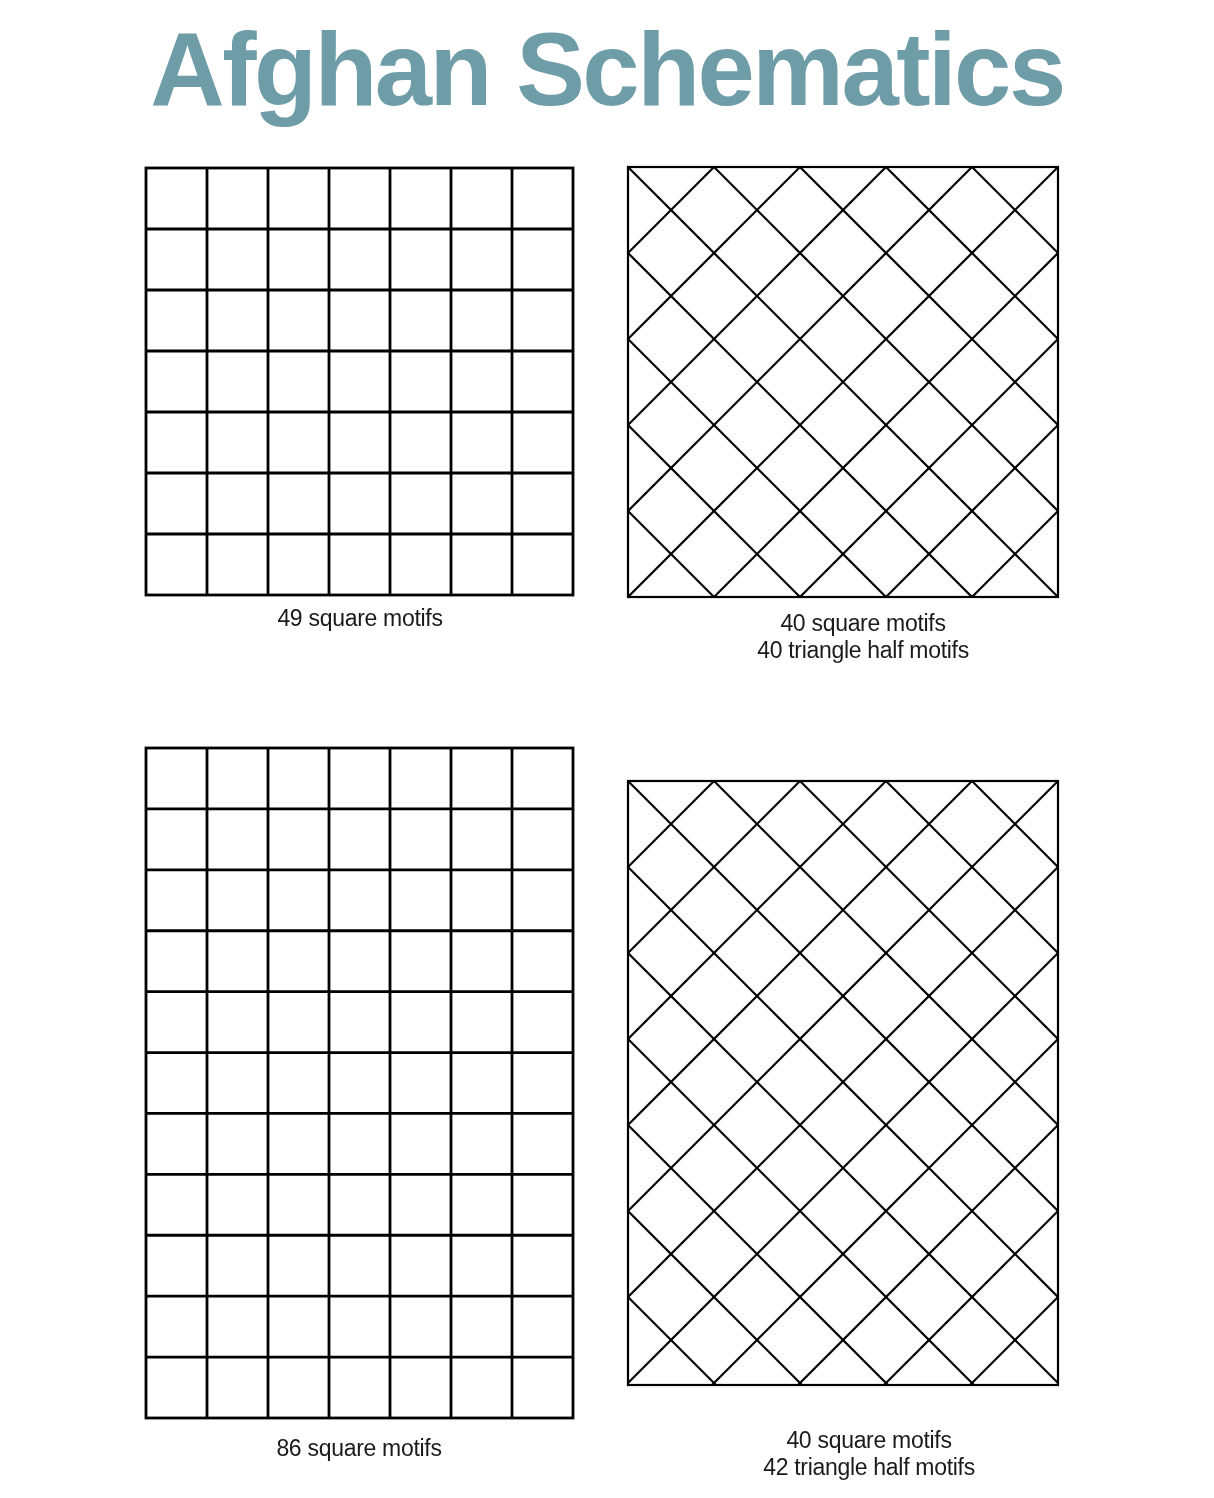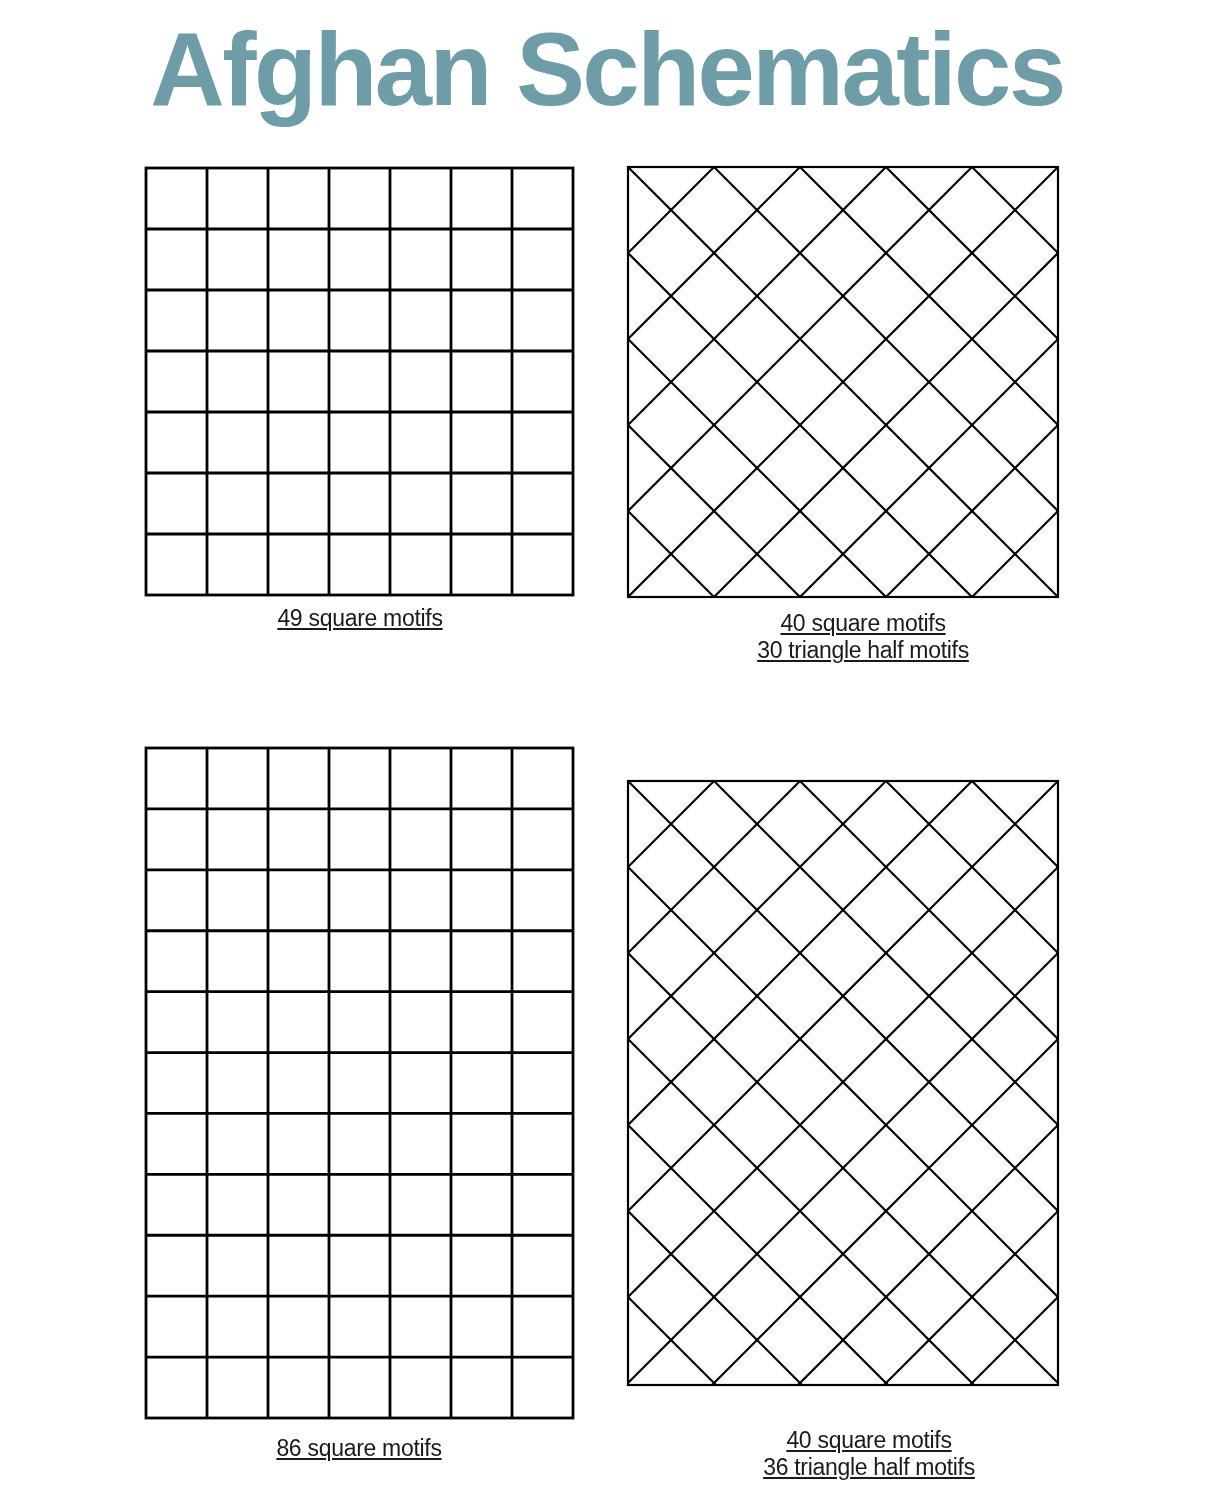--- a/index.html
+++ b/index.html
@@ -40,21 +40,20 @@
     transform: translateX(-50%);
     text-align: center;
     white-space: nowrap;
     font-family: "Liberation Sans", sans-serif;
     font-size: 23px;
     line-height: 27px;
     letter-spacing: -0.3px;
   }
   .grid-label span {
     display: block;
-    text-decoration: underline;
   }
 </style>
 </head>
 <body>
 
 <div class="page" style="background: rgb(255, 255, 255);">
   <h1 class="title" style="color: rgb(110, 157, 167);">Afghan Schematics</h1>
 
   <div class="schematic"><svg width="433" height="433" viewBox="-3 -3 433 433" style="left: 143px; top: 165px;">
         <line x1="61" y1="0" x2="61" y2="427" stroke="#000000" stroke-width="2.8"></line>
@@ -88,21 +87,21 @@
         <line x1="0" y1="258" x2="258" y2="0" stroke="#000000" stroke-width="2.2"></line>
         <line x1="0" y1="344" x2="344" y2="0" stroke="#000000" stroke-width="2.2"></line>
         <line x1="0" y1="430" x2="430" y2="0" stroke="#000000" stroke-width="2.2"></line>
         <line x1="86" y1="430" x2="430" y2="86" stroke="#000000" stroke-width="2.2"></line>
         <line x1="172" y1="430" x2="430" y2="172" stroke="#000000" stroke-width="2.2"></line>
         <line x1="258" y1="430" x2="430" y2="258" stroke="#000000" stroke-width="2.2"></line>
         <line x1="344" y1="430" x2="430" y2="344" stroke="#000000" stroke-width="2.2"></line>
         <rect x="0" y="0" width="430" height="430" fill="none" stroke="#000000" stroke-width="2.2"></rect>
       </svg><div class="grid-label" style="left: 863px; top: 610px; color: rgb(26, 26, 26);">
         <span>40 square motifs</span>
-        <span>30 triangle half motifs</span>
+        <span>40 triangle half motifs</span>
       </div></div>
   <div class="schematic"><svg width="433" height="676" viewBox="-3 -3 433 676" style="left: 143px; top: 745px;">
         <line x1="61" y1="0" x2="61" y2="670" stroke="#000000" stroke-width="2.8"></line>
         <line x1="122" y1="0" x2="122" y2="670" stroke="#000000" stroke-width="2.8"></line>
         <line x1="183" y1="0" x2="183" y2="670" stroke="#000000" stroke-width="2.8"></line>
         <line x1="244" y1="0" x2="244" y2="670" stroke="#000000" stroke-width="2.8"></line>
         <line x1="305" y1="0" x2="305" y2="670" stroke="#000000" stroke-width="2.8"></line>
         <line x1="366" y1="0" x2="366" y2="670" stroke="#000000" stroke-width="2.8"></line>
         <line x1="0" y1="60.90909090909091" x2="427" y2="60.90909090909091" stroke="#000000" stroke-width="2.8"></line>
         <line x1="0" y1="121.81818181818181" x2="427" y2="121.81818181818181" stroke="#000000" stroke-width="2.8"></line>
@@ -137,15 +136,15 @@
         <line x1="0" y1="430" x2="430" y2="0" stroke="#000000" stroke-width="2.2"></line>
         <line x1="0" y1="516" x2="430" y2="86" stroke="#000000" stroke-width="2.2"></line>
         <line x1="0" y1="602" x2="430" y2="172" stroke="#000000" stroke-width="2.2"></line>
         <line x1="84" y1="604" x2="430" y2="258" stroke="#000000" stroke-width="2.2"></line>
         <line x1="170" y1="604" x2="430" y2="344" stroke="#000000" stroke-width="2.2"></line>
         <line x1="256" y1="604" x2="430" y2="430" stroke="#000000" stroke-width="2.2"></line>
         <line x1="342" y1="604" x2="430" y2="516" stroke="#000000" stroke-width="2.2"></line>
         <rect x="0" y="0" width="430" height="604" fill="none" stroke="#000000" stroke-width="2.2"></rect>
       </svg><div class="grid-label" style="left: 869px; top: 1427px; color: rgb(26, 26, 26);">
         <span>40 square motifs</span>
-        <span>36 triangle half motifs</span>
+        <span>42 triangle half motifs</span>
       </div></div>
 </div>
 
 </body></html>

